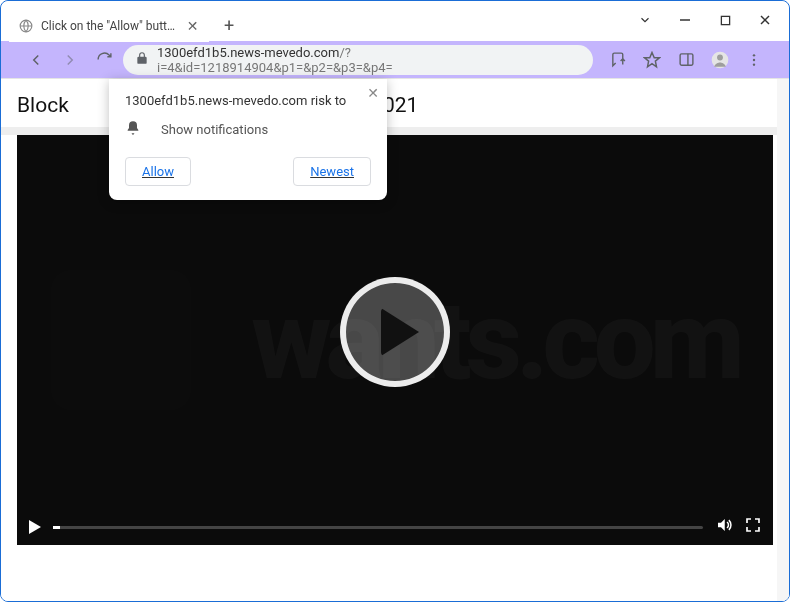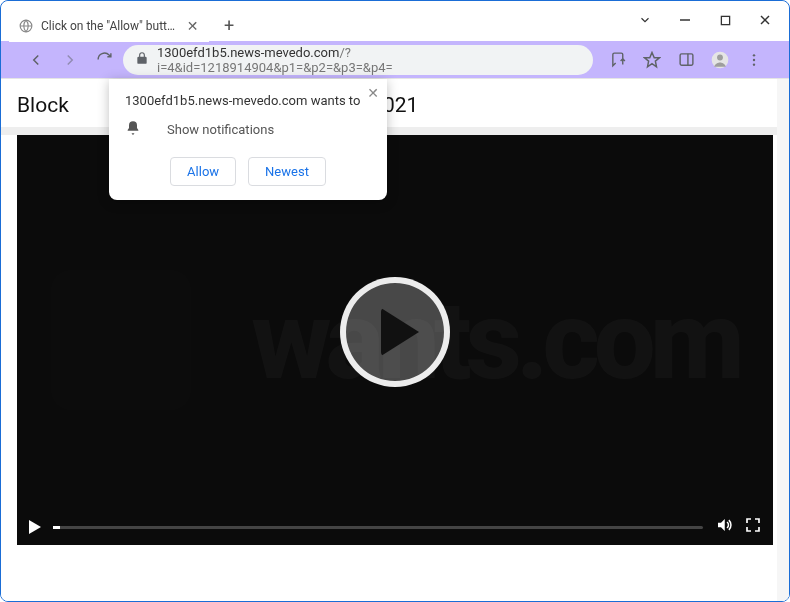--- a/index.html
+++ b/index.html
@@ -39,23 +39,23 @@
 
 .controls { position: absolute; left: 0; right: 0; bottom: 0; height: 36px; display: flex; align-items: center; padding: 0 12px; gap: 12px; }
 .small-play { width: 0; height: 0; border-left: 12px solid #fff; border-top: 7px solid transparent; border-bottom: 7px solid transparent; cursor: pointer; }
 .progress { flex: 1; height: 3px; background: #444; position: relative; border-radius: 2px; }
 .progress .fill { position: absolute; left: 0; top: 0; bottom: 0; width: 1%; background: #fff; }
 .ctrl-ico { color: #fff; cursor: pointer; }
 
 .popup { position: absolute; left: 108px; top: 0px; width: 278px; background: #fff; border-radius: 0 0 8px 8px; box-shadow: 0 2px 12px rgba(0,0,0,0.25); padding: 14px 16px 14px; font-size: 13px; color: #333; z-index: 50; }
 .popup .close-x { position: absolute; right: 8px; top: 6px; color: #888; cursor: pointer; font-size: 14px; }
 .popup .line1 { font-size: 13px; color: #333; }
-.popup .line2 { display: flex; align-items: center; gap: 26px; margin-top: 12px; color: #555; }
+.popup .line2 { display: flex; align-items: center; gap: 20px; margin-top: 12px; color: #555; }
 .popup .bell { color: #555; }
-.popup .actions { display: flex; justify-content: center; gap: 12px; margin-top: 18px; }
+.popup .actions { display: flex; justify-content: space-between; gap: 12px; margin-top: 18px; text-decoration: underline; }
 .popup .btn { padding: 6px 16px; border: 1px solid #dadce0; border-radius: 4px; background: #fff; color: #1a73e8; font-size: 13px; cursor: pointer; }
 
 .scrollbar { position: absolute; right: 0; top: 0; bottom: 0; width: 12px; background: #f6f6f6; }
 </style>
 </head>
 <body>
 
 <div class="titlebar">
   <div class="tab-strip">
     <div class="tab">
@@ -184,21 +184,21 @@
             <path d="M16 8a5 5 0 010 8M18.5 5.5a9 9 0 010 13" fill="none" stroke="#fff" stroke-width="2"></path>
           </svg></span>
       <span class="ctrl-ico"><svg width="16" height="16" viewBox="0 0 24 24" fill="none" stroke="#fff" stroke-width="2.5">
             <path d="M3 9V3h6M21 9V3h-6M3 15v6h6M21 15v6h-6"></path>
           </svg></span>
     </div>
   </div>
 
   <div class="popup">
     <span class="close-x">✕</span>
-    <div class="line1">1300efd1b5.news-mevedo.com wants to</div>
+    <div class="line1">1300efd1b5.news-mevedo.com risk to</div>
     <div class="line2">
       <span class="bell"><svg width="16" height="16" viewBox="0 0 24 24" fill="#555">
             <path d="M12 2a6 6 0 00-6 6v4l-2 3v1h16v-1l-2-3V8a6 6 0 00-6-6zM10 20a2 2 0 004 0h-4z"></path>
           </svg></span>
       <span>Show notifications</span>
     </div>
     <div class="actions">
       <button class="btn">Allow</button>
       <button class="btn">Newest</button>
     </div>

